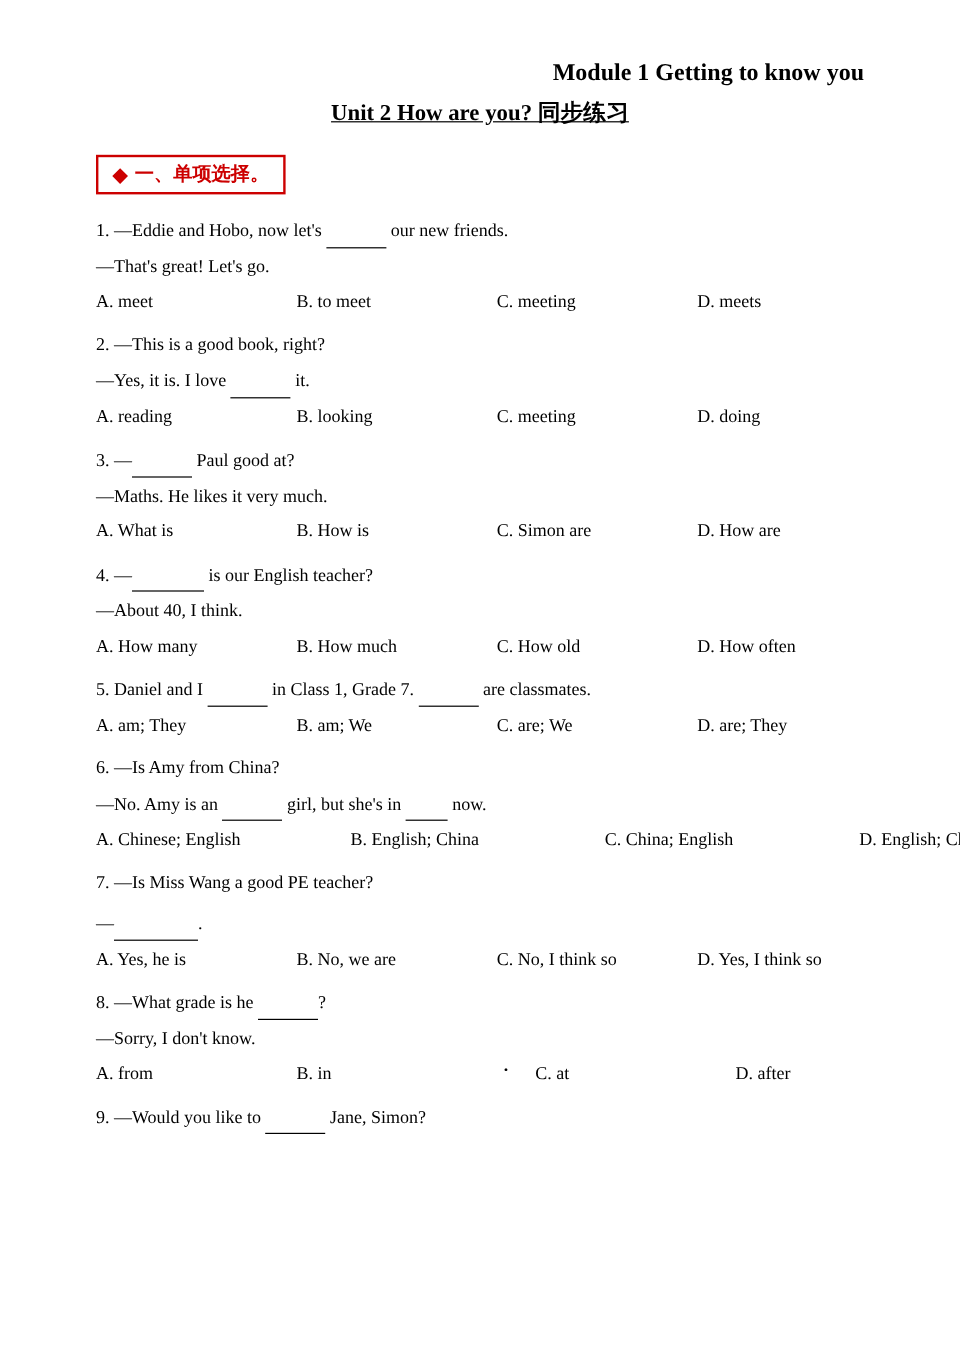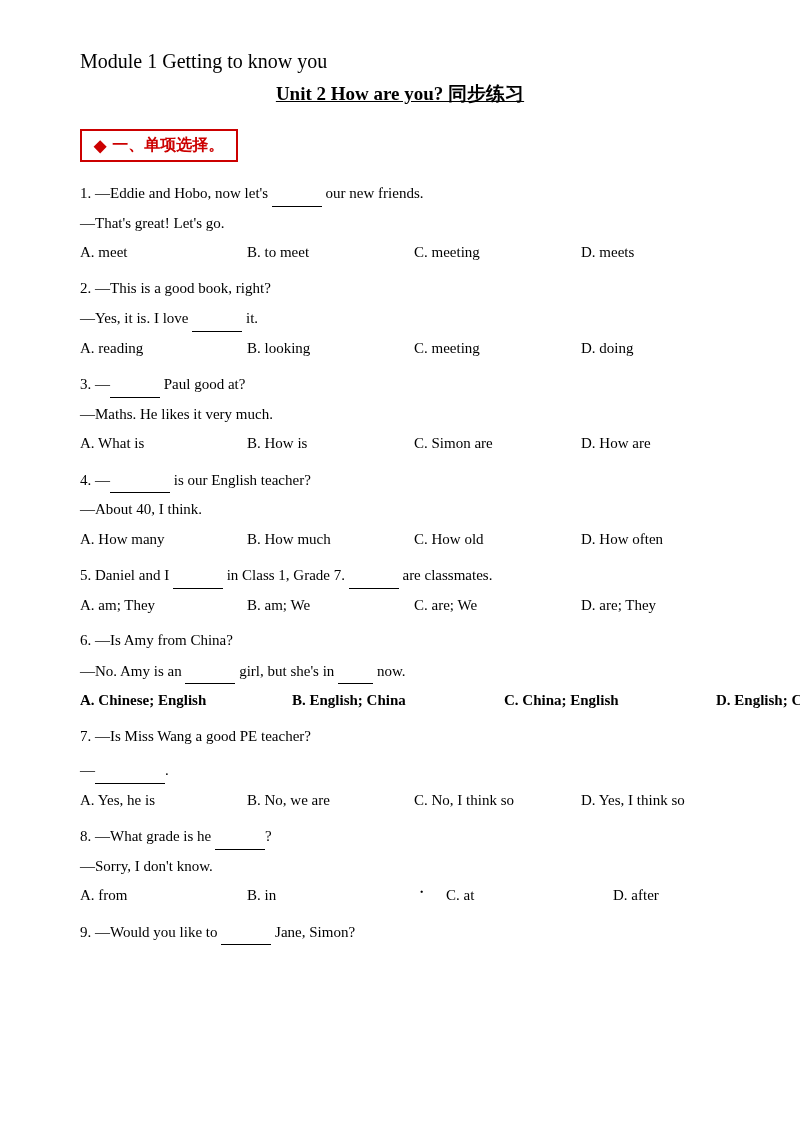--- a/index.html
+++ b/index.html
@@ -10,23 +10,23 @@
     body {
       background: #ffffff;
       font-family: "SimSun", "宋体", serif;
       font-size: 15px;
       color: #000000;
       width: 800px;
       min-height: 1132px;
       padding: 50px 80px 50px 80px;
     }
     .title-main {
-      text-align: left;
+      text-align: right;
       font-size: 20px;
-      font-weight: normal;
+      font-weight: bold;
       margin-bottom: 8px;
       font-family: "Times New Roman", serif;
     }
     .title-sub {
       text-align: center;
       font-size: 19px;
       font-weight: bold;
       margin-bottom: 22px;
       font-family: "Times New Roman", serif;
       text-decoration: underline;
@@ -60,21 +60,20 @@
       margin-bottom: 10px;
       gap: 12px;
     }
     .answer-option {
       min-width: 155px;
       line-height: 1.7;
       display: inline-block;
     }
     .answer-option.wide {
       min-width: 200px;
-      font-weight: bold;
     }
     .blank {
       display: inline-block;
       border-bottom: 1px solid #000;
       min-width: 50px;
       vertical-align: bottom;
     }
     .blank-short {
       display: inline-block;
       border-bottom: 1px solid #000;

